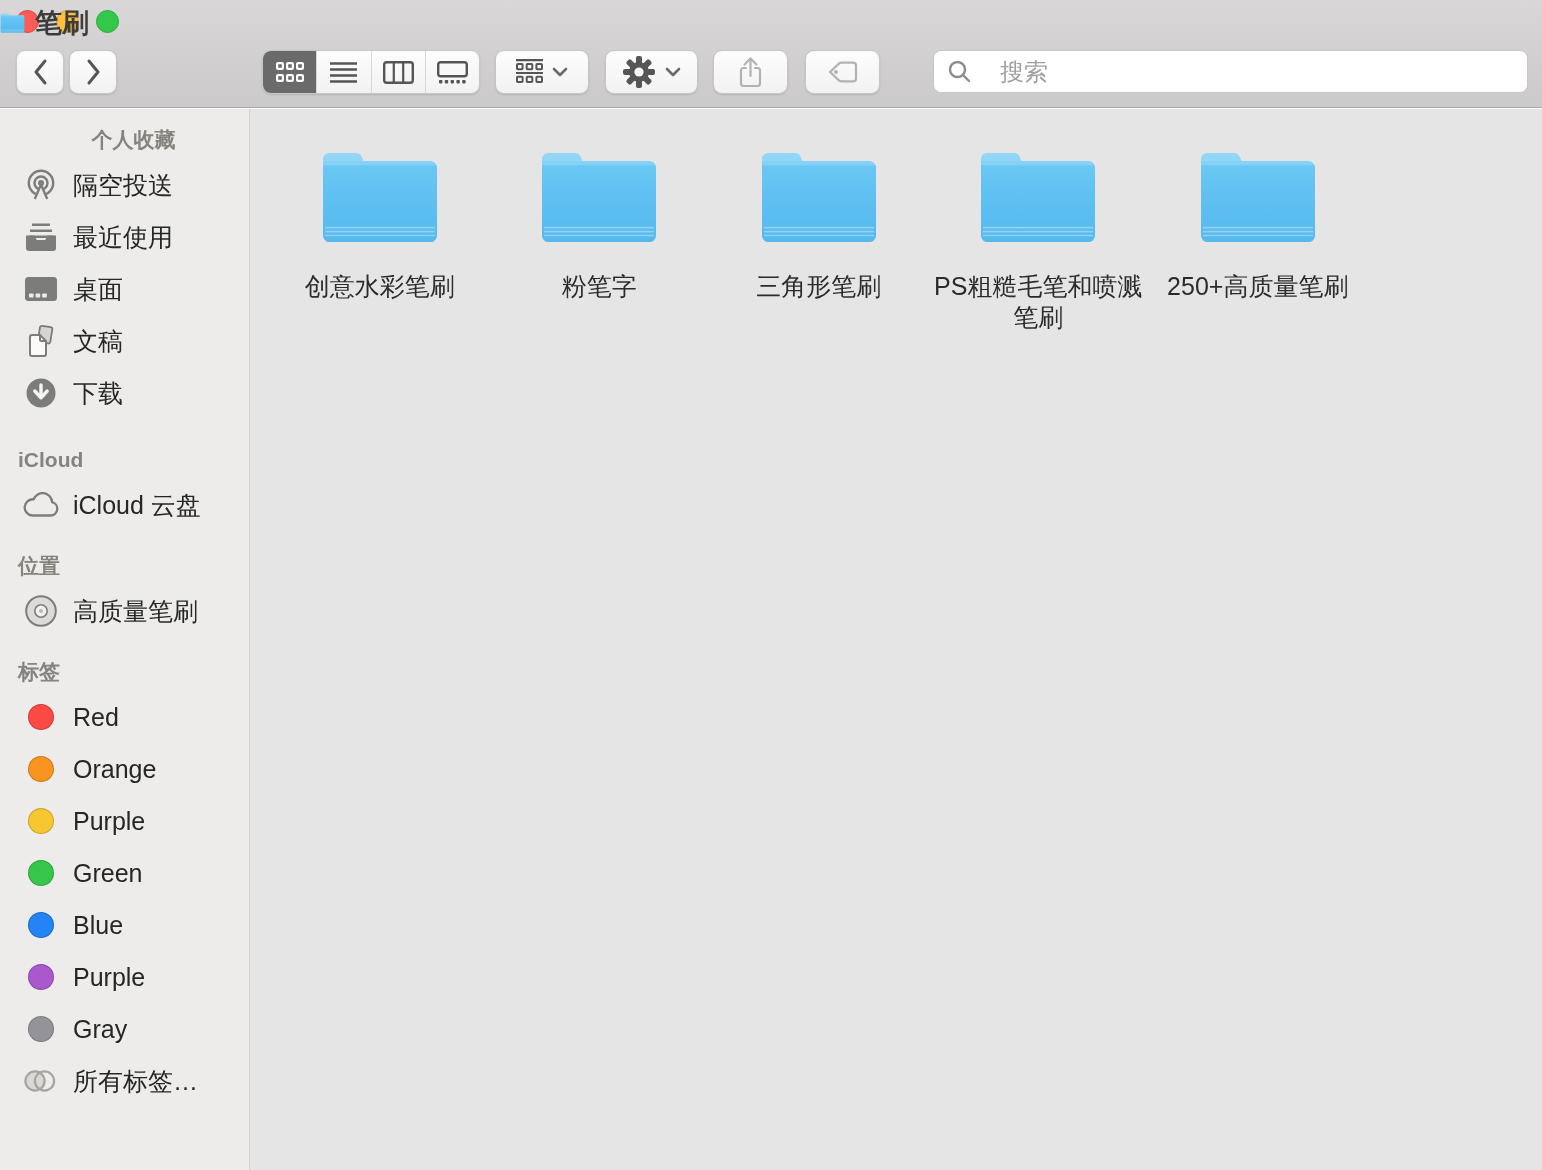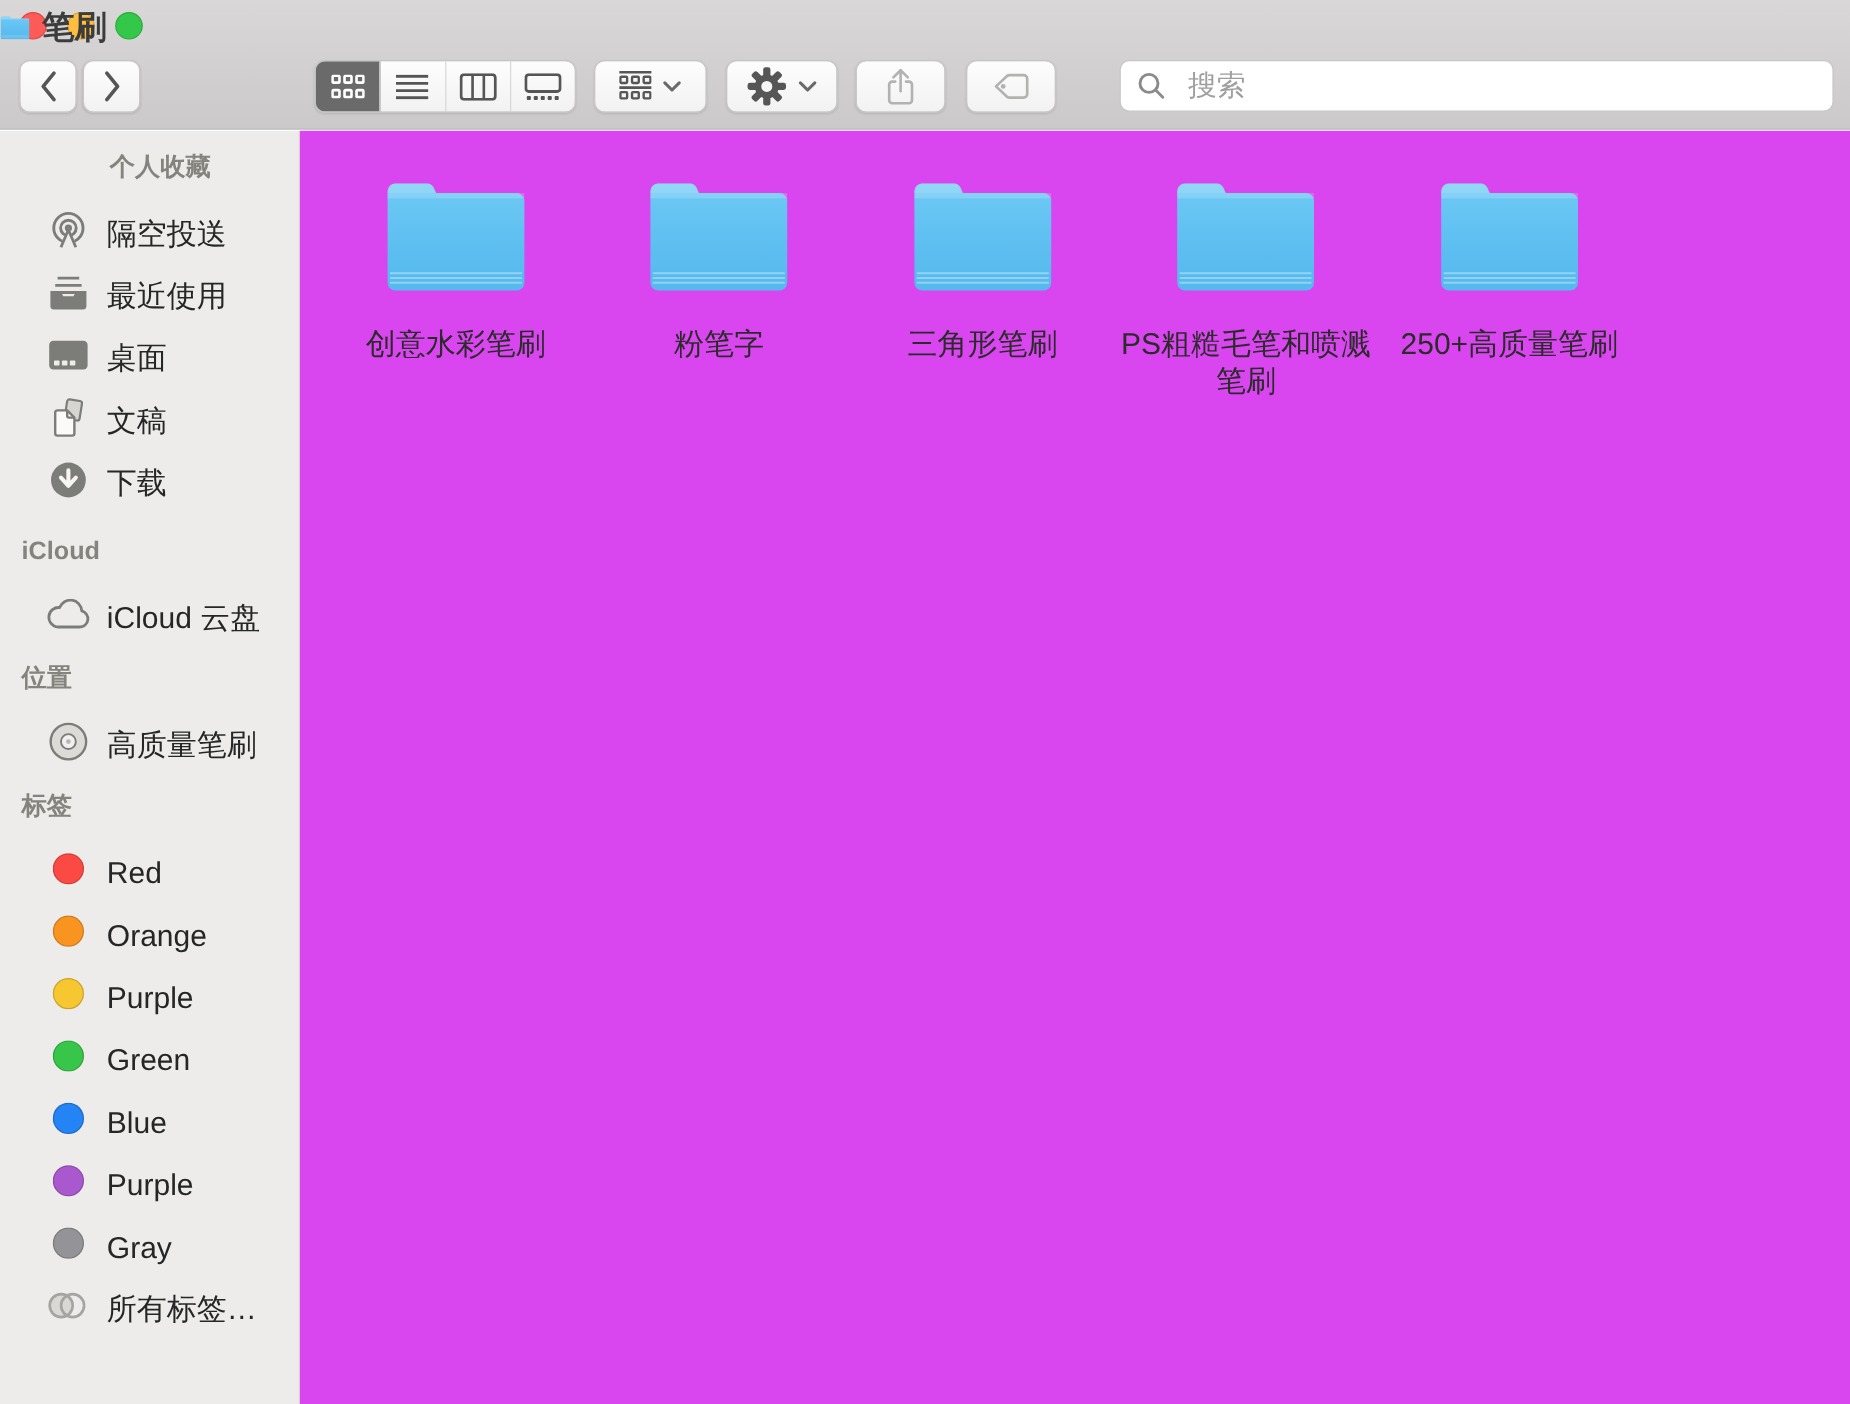--- a/index.html
+++ b/index.html
@@ -44,44 +44,44 @@
     box-sizing:border-box;
   }
   .seg{flex:1;display:flex;align-items:center;justify-content:center;
     color:#555;border-right:1px solid #d8d6d6;}
   .seg:last-child{border-right:none;}
   .seg.selected{background:#6a6a6a;color:#ffffff;}
   .tb-search{
     position:absolute;top:50px;left:933px;right:14px;height:43px;
     background:#ffffff;border:1px solid #c8c6c6;border-radius:8px;
     box-sizing:border-box;display:flex;align-items:center;
-    padding:0 6px 0 13px;gap:16px;color:#8b8b8b;
+    padding:0 6px 0 13px;gap:26px;color:#8b8b8b;
   }
   .tb-search input{
     flex:1;border:none;outline:none;background:transparent;
     font-size:24px;color:#333;font-family:inherit;min-width:0;
   }
   .tb-search input::placeholder{color:#9f9f9f;}
   
   .body-area{position:absolute;top:109px;left:0;right:0;bottom:0;display:flex;}
   .sidebar{
     width:250px;min-width:250px;background:#edecea;border-right:1px solid #d5d3d1;
     box-sizing:border-box;padding-top:14px;overflow:hidden;
   }
   .section-header{margin:22px 0 6px 18px;font-size:21px;font-weight:bold;color:#84837d;line-height:26px;}
   .section-header.first{margin-top:4px;text-align:center;}
-  .side-item{height:52px;display:flex;align-items:flex-end;padding-left:38px;
+  .side-item{height:52px;display:flex;align-items:center;padding-left:22px;
     font-size:25px;color:#262626;cursor:default;}
   .side-item .s-icon{width:38px;height:38px;margin-right:13px;display:flex;
     align-items:center;justify-content:center;color:#7c7c79;flex:none;}
   .tag-dot{width:26px;height:26px;border-radius:50%;box-sizing:border-box;
     border:1px solid rgba(0,0,0,0.18);}
   
   .content{flex:1;padding:41px 0 0 20px;display:flex;flex-wrap:wrap;
-    align-content:flex-start;background:#d946ef;overflow:hidden;}
+    align-content:flex-start;background:#e5e5e5;overflow:hidden;}
   .folder-cell{width:219.5px;height:225px;display:flex;flex-direction:column;
     align-items:center;cursor:default;}
   .folder-label{margin-top:24px;font-size:25px;line-height:31px;color:#2b2b2b;
     text-align:center;max-width:232px;}
   .hidden-defs{position:absolute;width:0;height:0;overflow:hidden;}
 </style>
 </head>
 <body>
 
 <svg class="hidden-defs" aria-hidden="true">

